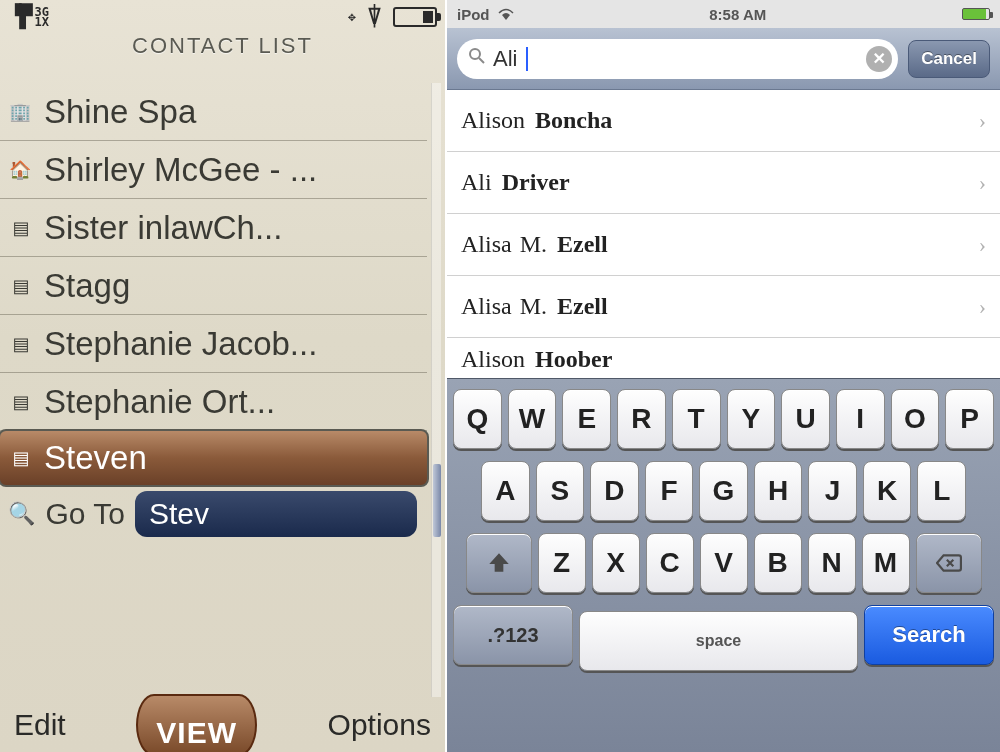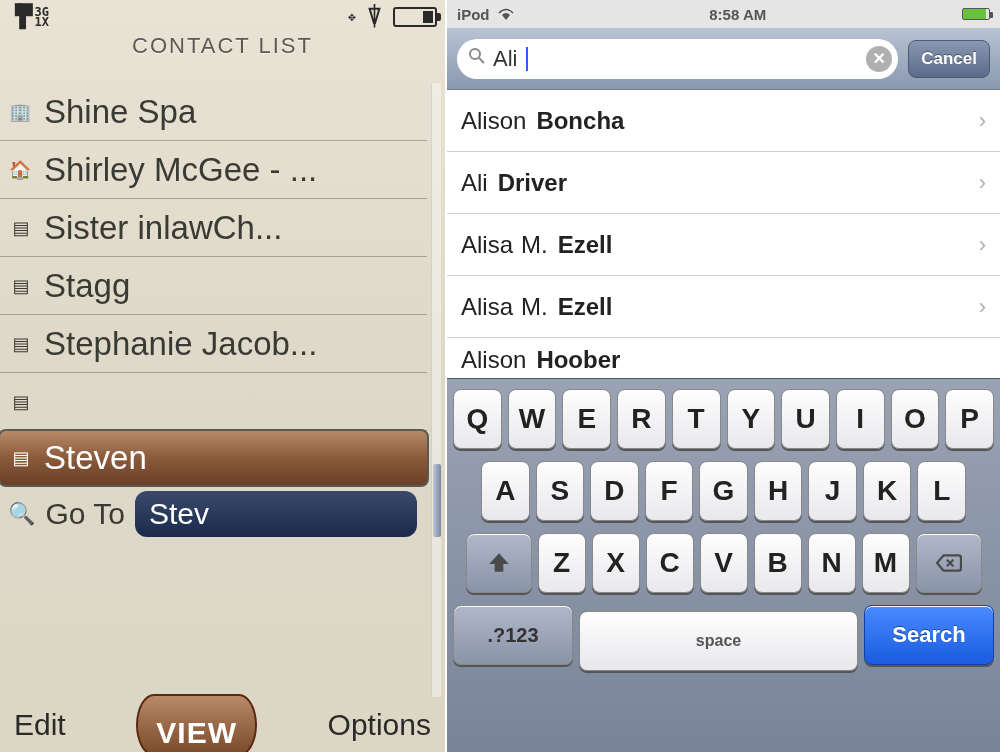--- a/index.html
+++ b/index.html
@@ -209,20 +209,21 @@
     background:#fff;
     flex: 0 0 auto;
   }
   .ios-row {
     height:62px;
     display:flex; align-items:center;
     padding:0 14px;
     border-bottom:1px solid #d0d0d0;
     font-size:24px;
     color:#222;
+    font-family:Liberation Serif, serif;
   }
   .ios-row.partial { height:40px; overflow:hidden; align-items:flex-start; padding-top:8px; border-bottom:none; }
   .ios-row .first { font-weight:400; }
   .ios-row .middle { font-weight:400; margin-left:8px; }
   .ios-row .last { font-weight:700; margin-left:10px; }
   .ios-chevron { margin-left:auto; color:#b0b0b0; font-size:22px; }
 
   
   .ios-keyboard {
     flex:1;
@@ -313,20 +314,21 @@
     <div class="fp-item">
       <span class="fp-item-icon">▤</span>
       <span>Stagg</span>
     </div>
     <div class="fp-item">
       <span class="fp-item-icon">▤</span>
       <span>Stephanie Jacob...</span>
     </div>
     <div class="fp-item">
       <span class="fp-item-icon">▤</span>
+      <span>Stephanie Ort...</span>
     </div>
     <div class="fp-item selected">
       <span class="fp-item-icon">▤</span>
       <span>Steven</span>
     </div>
 
     <div class="fp-goto">
       <span style="font-size:22px;">🔍</span>
       <span>Go To</span>
       <span class="fp-goto-field">Stev</span>

